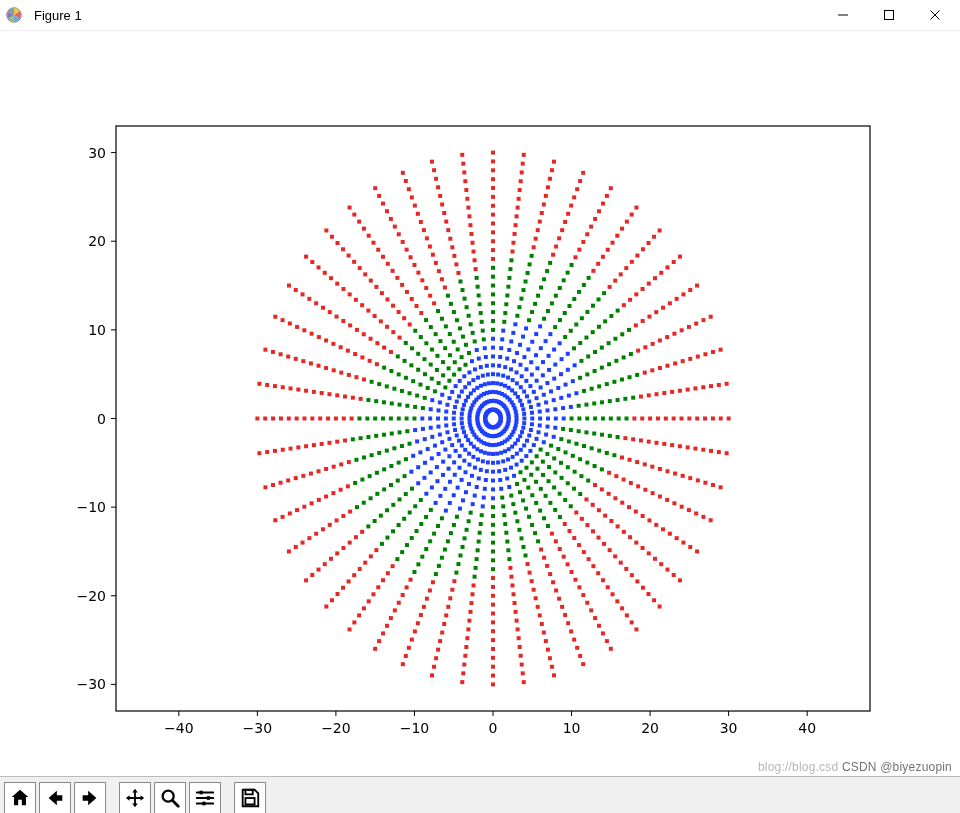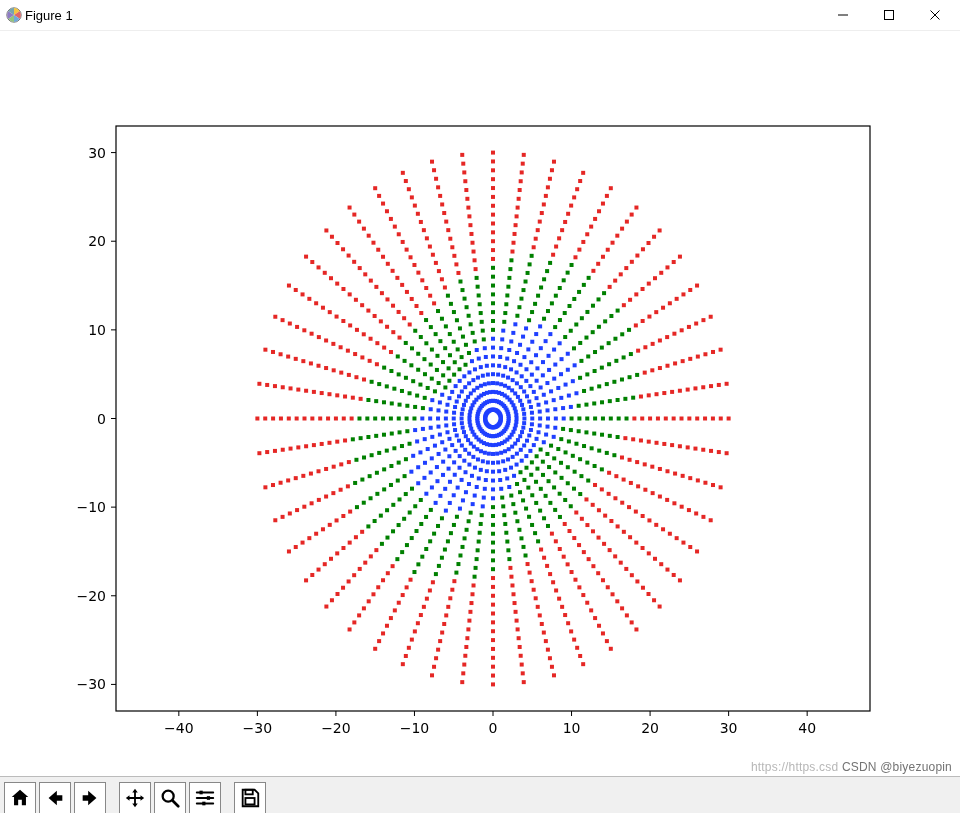--- a/index.html
+++ b/index.html
@@ -1,17 +1,17 @@
 <!DOCTYPE html>
 <html><head>
 <meta charset="utf-8">
 <style>
   html,body{margin:0;padding:0;width:960px;height:813px;background:#fff;font-family:"Segoe UI",Arial,sans-serif;overflow:hidden}
   .titlebar{height:30px;display:flex;align-items:center;justify-content:space-between;padding:0 2px 0 6px;font-size:13px;color:#000;border-bottom:1px solid #eee}
-  .tb-left{display:flex;align-items:center;gap:3px}
+  .tb-left{display:flex;align-items:center;gap:12px}
   .tb-icon{width:16px;height:16px;display:inline-block}
   .win-controls{display:flex;align-items:center}
   .win-btn{width:46px;height:30px;display:flex;align-items:center;justify-content:center;font-size:14px;color:#000}
   .plot-area{position:relative;width:960px;height:745px;background:#fff}
   svg.plot{position:absolute;left:0;top:0}
   .axis-label{font-family:"DejaVu Sans",Arial,sans-serif;font-size:14px;fill:#000}
   .toolbar{height:38px;border-top:1px solid #bbb;background:#f0f0f0;display:flex;align-items:center;padding:2px 4px;gap:3px}
   .tool-btn{width:30px;height:30px;border:1px solid #888;background:#fff;display:flex;align-items:center;justify-content:center;box-shadow:0 1px 0 rgba(0,0,0,.08)}
   .tool-sep{width:7px}
   .tool-btn svg{width:22px;height:22px}
@@ -1531,21 +1531,21 @@
         <rect x="466.39581276652024" y="596.4073614195197" width="4" height="4" fill="#e52725"></rect>
         <rect x="465.37063829845863" y="605.195168145333" width="4" height="4" fill="#e52725"></rect>
         <rect x="464.34546383039697" y="613.9829748711463" width="4" height="4" fill="#e52725"></rect>
         <rect x="463.3202893623353" y="622.7707815969596" width="4" height="4" fill="#e52725"></rect>
         <rect x="462.29511489427364" y="631.558588322773" width="4" height="4" fill="#e52725"></rect>
         <rect x="461.269940426212" y="640.3463950485863" width="4" height="4" fill="#e52725"></rect>
         <rect x="460.2447659581503" y="649.1342017743996" width="4" height="4" fill="#e52725"></rect>
       </g>
     </svg>
   <div class="watermark">
-    <span>https://https.csd</span><span> </span><span class="dark">CSDN @biyezuopin</span>
+    <span>blog://blog.csd</span><span> </span><span class="dark">CSDN @biyezuopin</span>
   </div>
 </div>
 
 <div class="toolbar">
   <div class="tool-btn" title="Home">
     <svg viewBox="0 0 24 24">
         <path d="M3 11 L12 3 L21 11 L18.5 11 L18.5 20 L14 20 L14 14 L10 14 L10 20 L5.5 20 L5.5 11 Z" fill="#000"></path>
       </svg>
   </div>
   <div class="tool-btn" title="Back">

